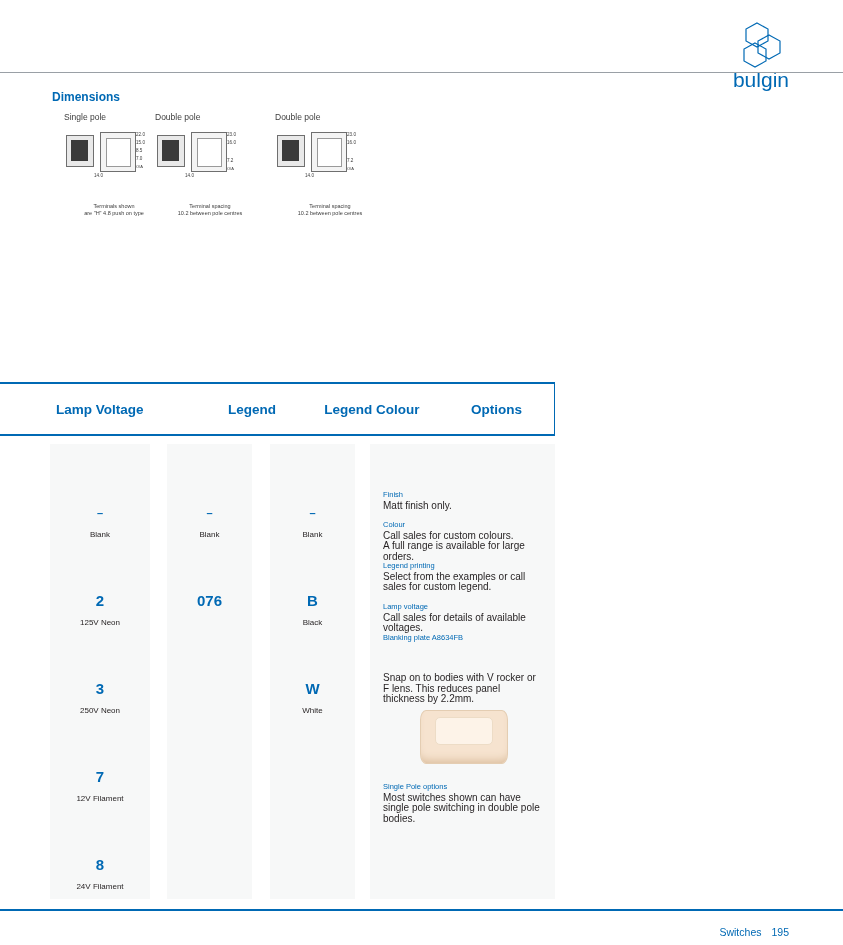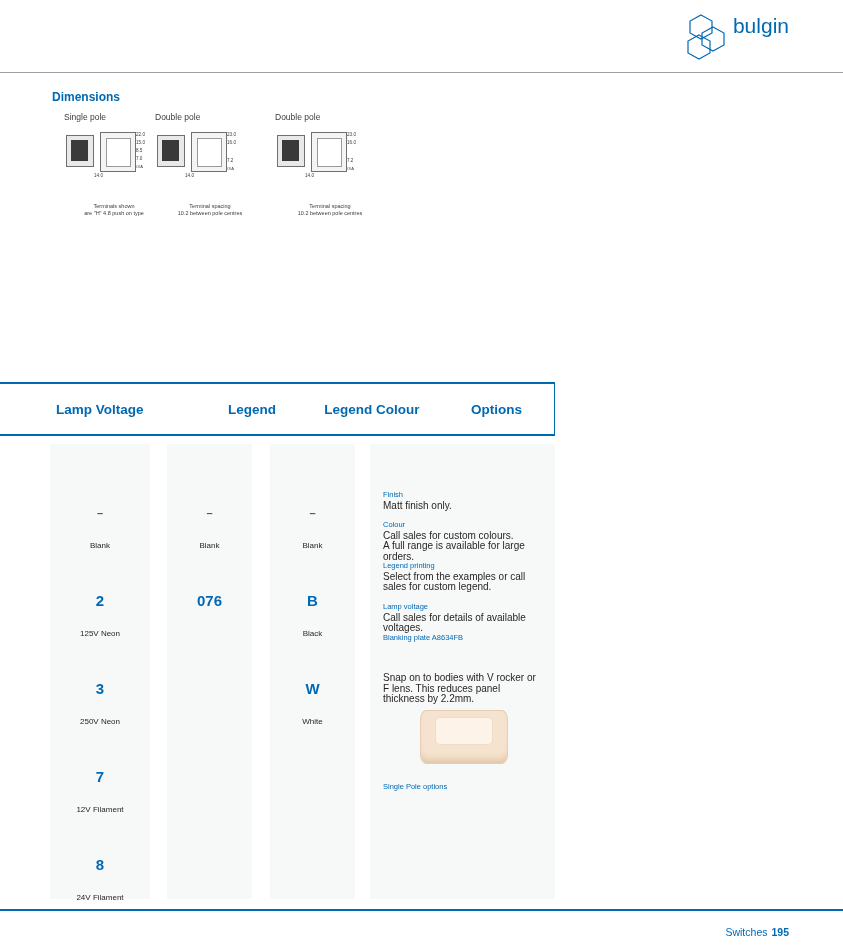--- a/index.html
+++ b/index.html
@@ -25,24 +25,25 @@
   }
   .header-rule {
     position: absolute;
     top: 72px; left: 0;
     width: 843px;
     height: 1px;
     background: #9aa0a6;
   }
   .logo-wrap {
     position: absolute;
-    top: 14px;
+    top: 22px;
     right: 54px;
     display: flex;
-    align-items: flex-start;
+    align-items: flex-end;
+    flex-direction: column;
   }
   .logo-mark {
     width: 44px;
     height: 46px;
     position: relative;
     margin-right: 4px;
   }
   .logo-text {
     font-size: 21px;
     color: #0069b4;
@@ -188,21 +189,21 @@
     line-height: 18px;
   }
   .cell .code.dash {
     font-size: 11px;
     font-weight: bold;
   }
   .cell .desc {
     font-size: 8px;
     color: #231f20;
     line-height: 11px;
-    margin-top: 18px;
+    margin-top: 7px;
   }
 
   
   .opt {
     position: absolute;
     left: 13px;
     width: 160px;
   }
   .opt .opt-title {
     font-size: 7.5px;
@@ -253,21 +254,21 @@
     background: #0069b4;
   }
   .footer-text {
     position: absolute;
     right: 54px;
     top: 932px;
     font-size: 10.5px;
     color: #0069b4;
     transform: translateY(-50%);
   }
-  .footer-text .pg { font-weight: bold; margin-left: 4px; }
+  .footer-text .pg { font-weight: normal; margin-left: 10px; }
 </style>
 </head>
 <body>
 
 <div class="header">
   <div class="logo-wrap">
     <div class="logo-mark">
       <svg width="44" height="46" viewBox="0 0 44 46" xmlns="http://www.w3.org/2000/svg">
         <g fill="none" stroke="#0069b4" stroke-width="1.2">
           <polygon points="16,1 27,7 27,19 16,25 5,19 5,7"></polygon>
@@ -414,20 +415,21 @@
         <div class="opt-title">Blanking plate A8634FB</div>
       </div>
       <div class="opt" style="top:229px">
         <div class="opt-body">Snap on to bodies with V rocker or F lens. This reduces panel thickness by 2.2mm.</div>
       </div>
       <div class="cover-img">
         <div class="cover-shape"></div>
       </div>
       <div class="opt" style="top:338px">
         <div class="opt-title">Single Pole options</div>
+        <div class="opt-body">Most switches shown can have single pole switching in double pole bodies.</div>
       </div>
     </div>
 
   </div>
 </div>
 
 <div class="footer-rule"></div>
 <div class="footer-text">
   <span>Switches</span><span class="pg">195</span>
 </div>

